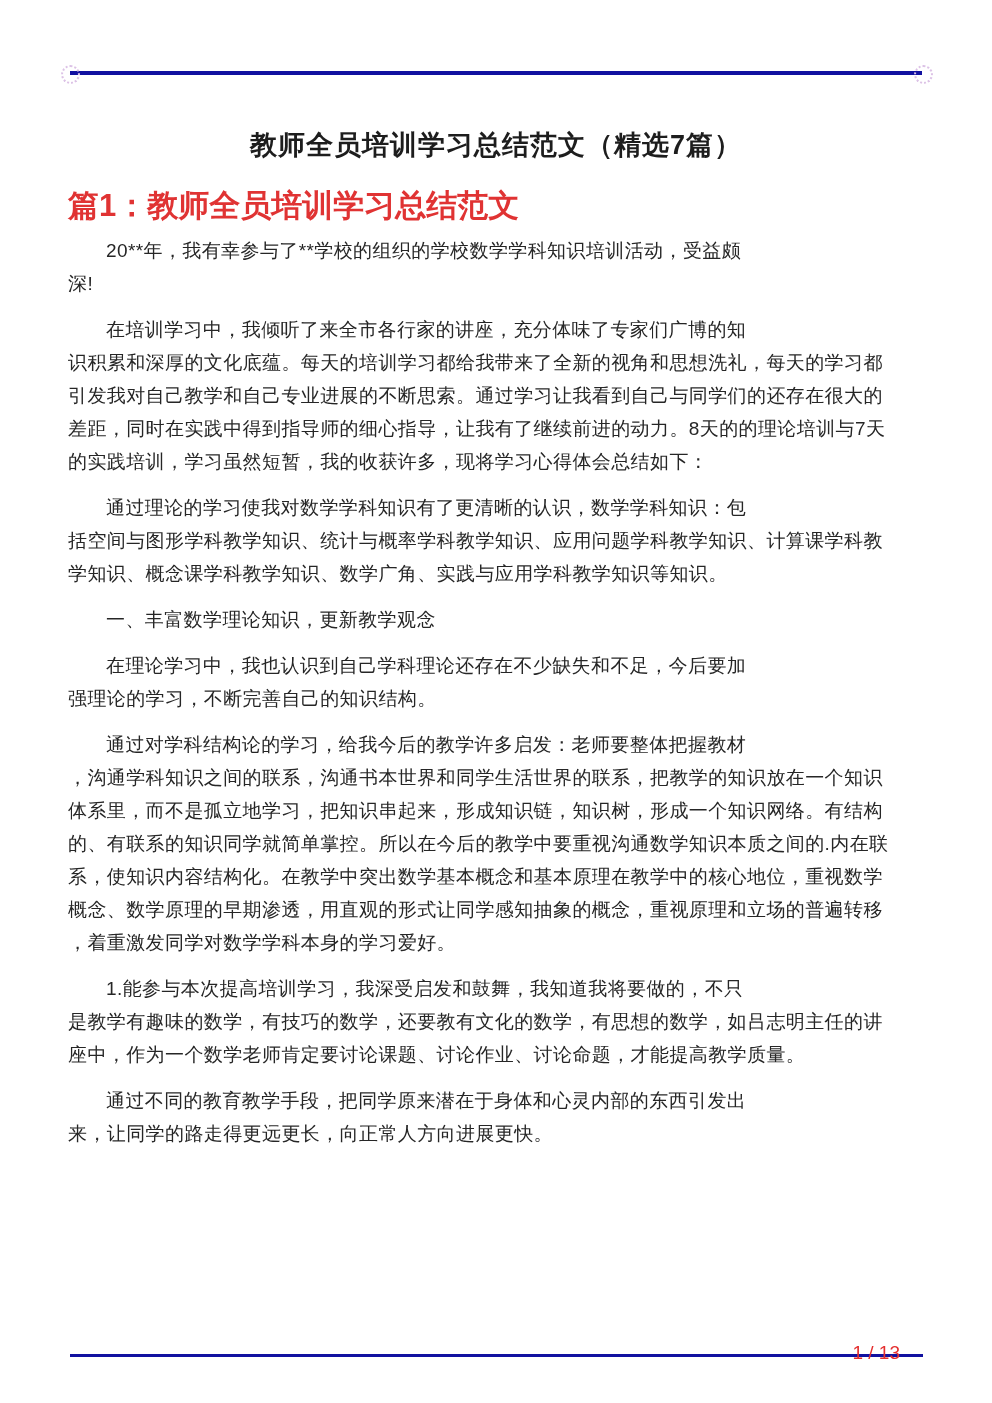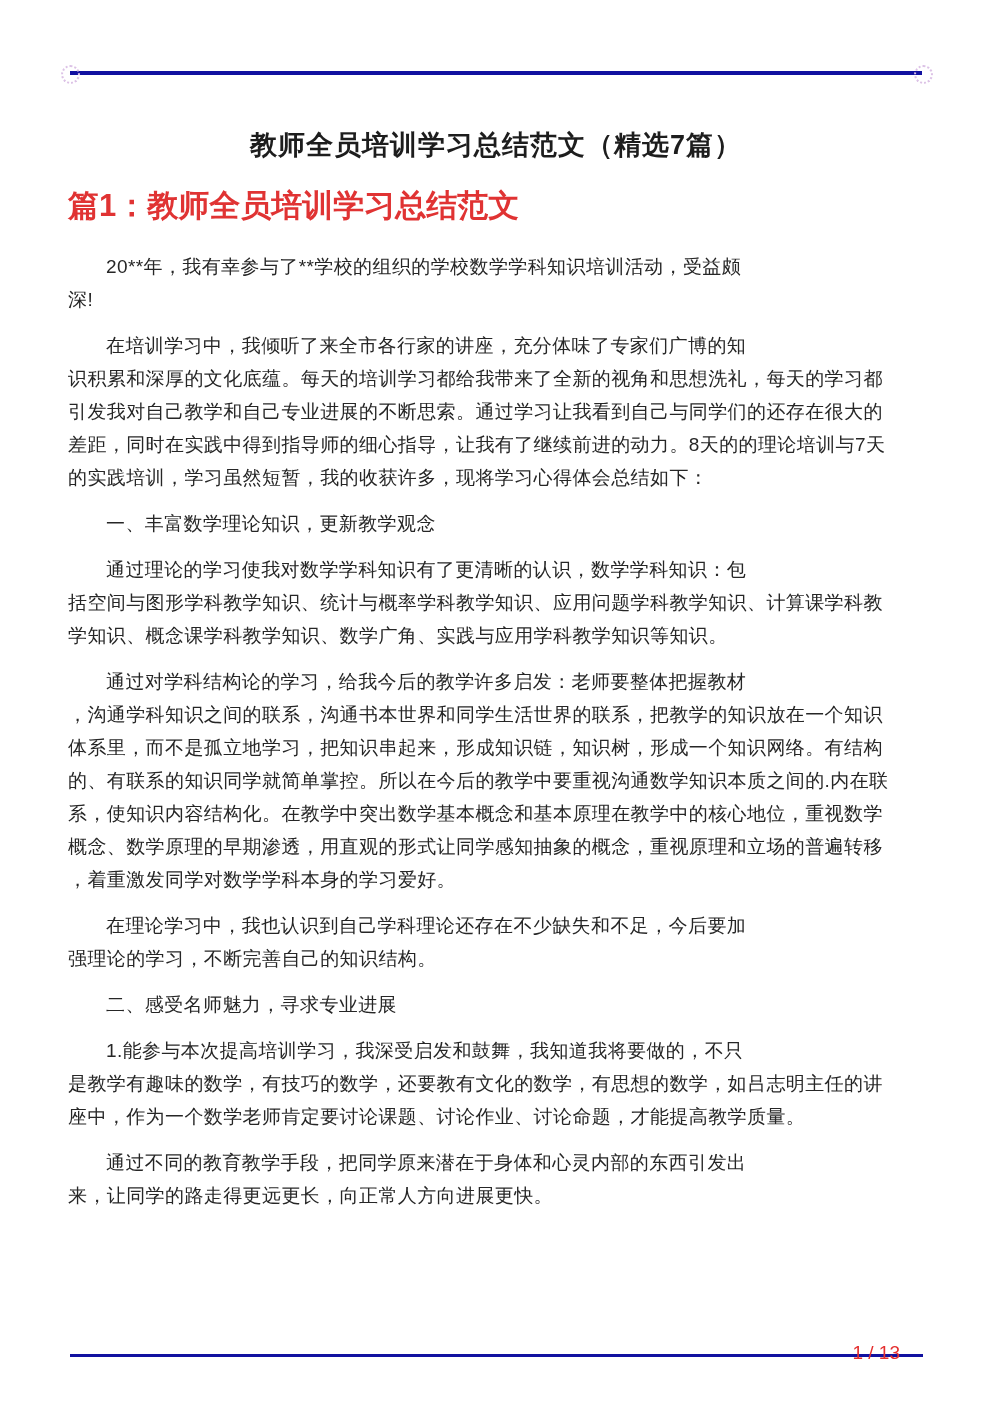--- a/index.html
+++ b/index.html
@@ -64,21 +64,21 @@
   }
   .para {
     margin: 0 0 13px 0;
     font-size: 19px;
     line-height: 33px;
     white-space: pre-line;
     text-indent: 2em;
     letter-spacing: 0.4px;
     font-weight: 500;
   }
-  .para.first { margin-top: 29px; }
+  .para.first { margin-top: 13px; }
 
   
   .rule-bottom {
     position: absolute;
     left: 70px;
     top: 1354px;
     width: 853px;
     height: 3px;
     background: var(--rule-blue, #1111A0);
   }
@@ -107,34 +107,33 @@
 
     <h2 class="section-heading">篇1：教师全员培训学习总结范文</h2>
 
     <p class="para first">20**年，我有幸参与了**学校的组织的学校数学学科知识培训活动，受益颇
 深!</p>
     <p class="para">在培训学习中，我倾听了来全市各行家的讲座，充分体味了专家们广博的知
 识积累和深厚的文化底蕴。每天的培训学习都给我带来了全新的视角和思想洗礼，每天的学习都
 引发我对自己教学和自己专业进展的不断思索。通过学习让我看到自己与同学们的还存在很大的
 差距，同时在实践中得到指导师的细心指导，让我有了继续前进的动力。8天的的理论培训与7天
 的实践培训，学习虽然短暂，我的收获许多，现将学习心得体会总结如下：</p>
-    <p class="para">一、丰富数学理论知识，更新教学观念</p>
     <p class="para">通过理论的学习使我对数学学科知识有了更清晰的认识，数学学科知识：包
 括空间与图形学科教学知识、统计与概率学科教学知识、应用问题学科教学知识、计算课学科教
 学知识、概念课学科教学知识、数学广角、实践与应用学科教学知识等知识。</p>
+    <p class="para">一、丰富数学理论知识，更新教学观念</p>
+    <p class="para">在理论学习中，我也认识到自己学科理论还存在不少缺失和不足，今后要加
+强理论的学习，不断完善自己的知识结构。</p>
     <p class="para">通过对学科结构论的学习，给我今后的教学许多启发：老师要整体把握教材
 ，沟通学科知识之间的联系，沟通书本世界和同学生活世界的联系，把教学的知识放在一个知识
 体系里，而不是孤立地学习，把知识串起来，形成知识链，知识树，形成一个知识网络。有结构
 的、有联系的知识同学就简单掌控。所以在今后的教学中要重视沟通数学知识本质之间的.内在联
 系，使知识内容结构化。在教学中突出数学基本概念和基本原理在教学中的核心地位，重视数学
 概念、数学原理的早期渗透，用直观的形式让同学感知抽象的概念，重视原理和立场的普遍转移
 ，着重激发同学对数学学科本身的学习爱好。</p>
-    <p class="para">在理论学习中，我也认识到自己学科理论还存在不少缺失和不足，今后要加
-强理论的学习，不断完善自己的知识结构。</p>
-    <p class="para">二、感受名师魅力，寻求专业进展</p>
     <p class="para">1.能参与本次提高培训学习，我深受启发和鼓舞，我知道我将要做的，不只
 是教学有趣味的数学，有技巧的数学，还要教有文化的数学，有思想的数学，如吕志明主任的讲
 座中，作为一个数学老师肯定要讨论课题、讨论作业、讨论命题，才能提高教学质量。</p>
     <p class="para">通过不同的教育教学手段，把同学原来潜在于身体和心灵内部的东西引发出
 来，让同学的路走得更远更长，向正常人方向进展更快。</p>
 
   </div>
 
   <div class="rule-bottom"></div>
   <div class="page-number">1 / 13</div>

